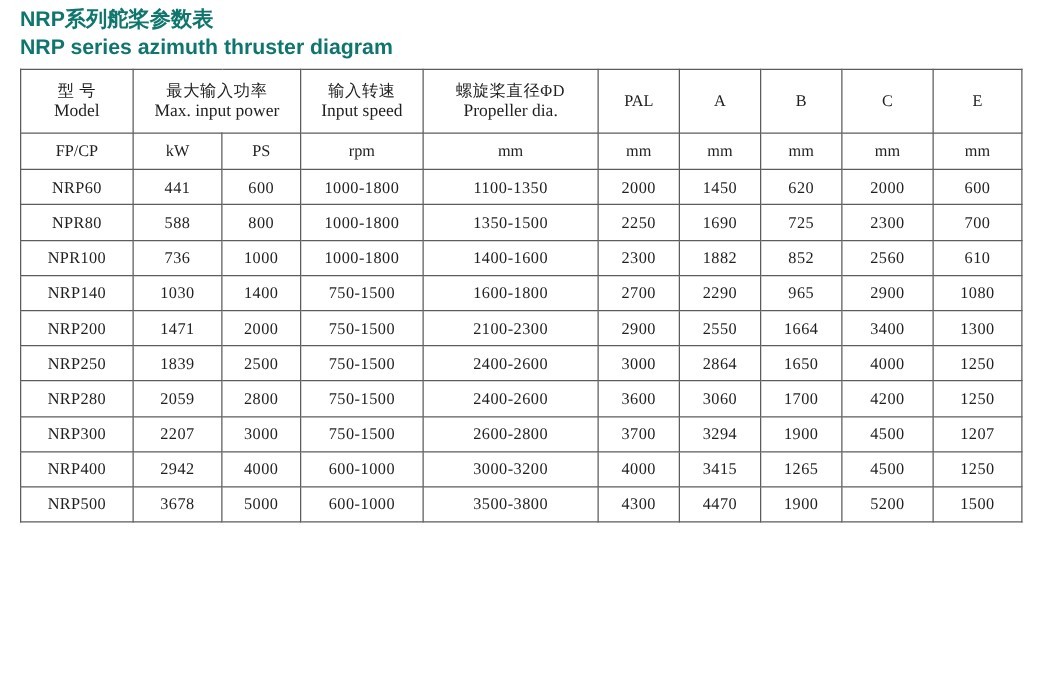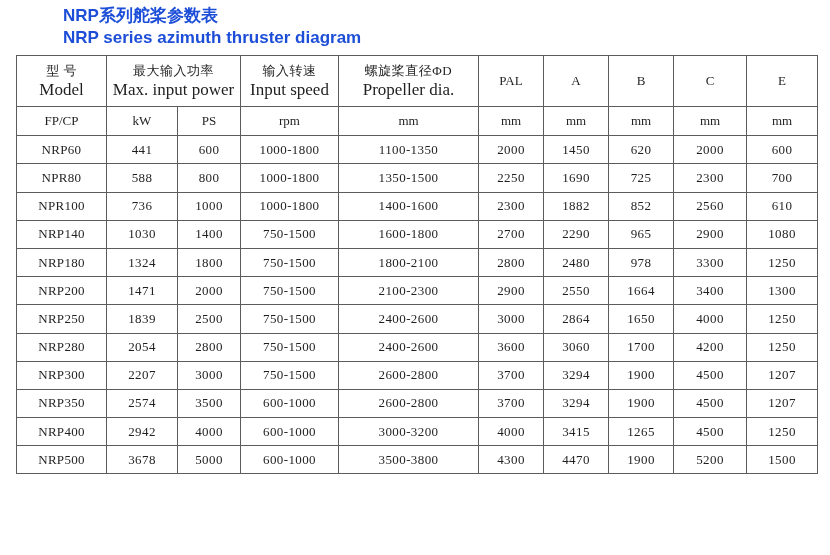--- a/index.html
+++ b/index.html
@@ -18,22 +18,21 @@
     padding: 5px 14px 0 16px;
   }
   .titles {
     line-height: 1.3;
     margin-bottom: 6px;
   }
   .title-line {
     font-family: "Liberation Sans", sans-serif;
     font-weight: bold;
     font-size: 17px;
-    color: #1d4ed8;
-    margin-left: 47px;
+    color: #0f766e;
   }
   table.params {
     border-collapse: collapse;
     table-layout: fixed;
     width: 801px;
   }
   table.params th,
   table.params td {
     border: 1px solid #5c5c5c;
     text-align: center;
@@ -48,21 +47,21 @@
   tr.hdr-row-1 th { height: 48px; }
   tr.hdr-row-2 td { height: 26px; font-family: Liberation Serif, serif; }
   tbody td { height: 25.2px; letter-spacing: 0.4px; }
   .hdr-zh {
     display: block;
     font-size: 13px;
     letter-spacing: 0.5px;
   }
   .hdr-en {
     display: block;
-    font-size: 17px;
+    font-size: 14px;
   }
   .model-col { letter-spacing: 0.3px; }
 </style>
 </head>
 <body>
 
 <div class="page">
 
   <div class="titles">
     <div class="title-line">NRP系列舵桨参数表</div>
@@ -162,32 +161,20 @@
           <td>1400</td>
           <td>750-1500</td>
           <td>1600-1800</td>
           <td>2700</td>
           <td>2290</td>
           <td>965</td>
           <td>2900</td>
           <td>1080</td>
         </tr>
         <tr>
-          <td class="model-col">NRP180</td>
-          <td>1324</td>
-          <td>1800</td>
-          <td>750-1500</td>
-          <td>1800-2100</td>
-          <td>2800</td>
-          <td>2480</td>
-          <td>978</td>
-          <td>3300</td>
-          <td>1250</td>
-        </tr>
-        <tr>
           <td class="model-col">NRP200</td>
           <td>1471</td>
           <td>2000</td>
           <td>750-1500</td>
           <td>2100-2300</td>
           <td>2900</td>
           <td>2550</td>
           <td>1664</td>
           <td>3400</td>
           <td>1300</td>
@@ -199,47 +186,35 @@
           <td>750-1500</td>
           <td>2400-2600</td>
           <td>3000</td>
           <td>2864</td>
           <td>1650</td>
           <td>4000</td>
           <td>1250</td>
         </tr>
         <tr>
           <td class="model-col">NRP280</td>
-          <td>2054</td>
+          <td>2059</td>
           <td>2800</td>
           <td>750-1500</td>
           <td>2400-2600</td>
           <td>3600</td>
           <td>3060</td>
           <td>1700</td>
           <td>4200</td>
           <td>1250</td>
         </tr>
         <tr>
           <td class="model-col">NRP300</td>
           <td>2207</td>
           <td>3000</td>
           <td>750-1500</td>
-          <td>2600-2800</td>
-          <td>3700</td>
-          <td>3294</td>
-          <td>1900</td>
-          <td>4500</td>
-          <td>1207</td>
-        </tr>
-        <tr>
-          <td class="model-col">NRP350</td>
-          <td>2574</td>
-          <td>3500</td>
-          <td>600-1000</td>
           <td>2600-2800</td>
           <td>3700</td>
           <td>3294</td>
           <td>1900</td>
           <td>4500</td>
           <td>1207</td>
         </tr>
         <tr>
           <td class="model-col">NRP400</td>
           <td>2942</td>

